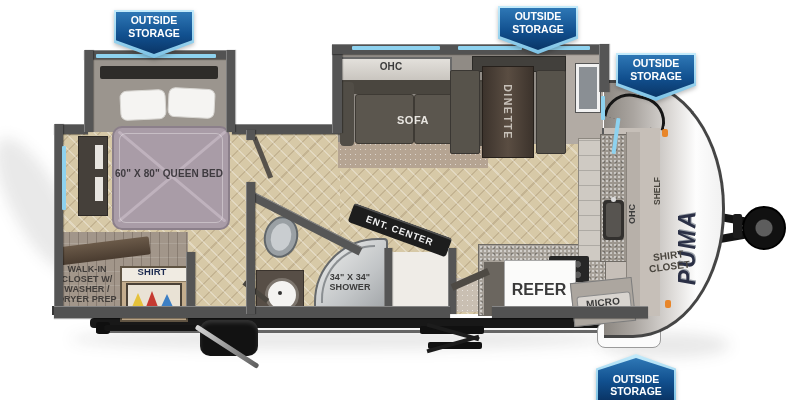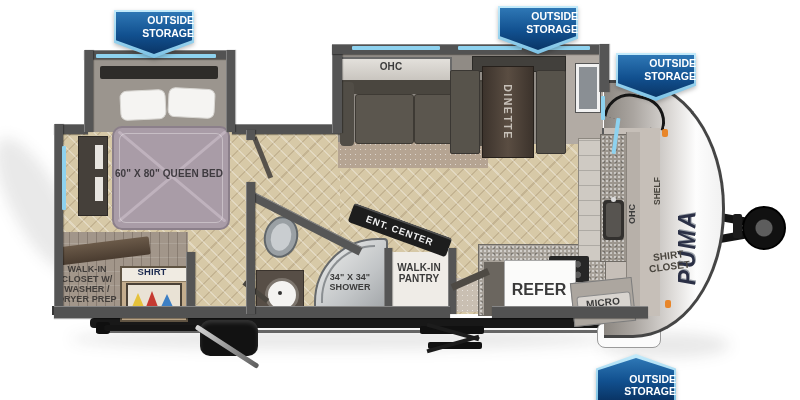--- a/index.html
+++ b/index.html
@@ -30,21 +30,21 @@
   .lbl{position:absolute;font-weight:bold;color:#3c3c3c;text-align:center;line-height:1.13;letter-spacing:.1px;}
   .vtext{display:flex;align-items:center;justify-content:center;}
   .vtext > span{white-space:nowrap;display:block;}
   
   .banner{position:absolute;width:80px;height:48px;z-index:30;filter:drop-shadow(0 2px 2px rgba(0,0,0,.25));}
   .bn-outer{position:absolute;inset:0;background:linear-gradient(180deg,#c4ebfb,#7cc2e5);
     clip-path:polygon(0 0,100% 0,100% 68%,50% 100%,0 68%);}
   .bn-inner{position:absolute;left:2px;right:2px;top:2px;bottom:4px;
     background:linear-gradient(180deg,#2e77b5 0%,#11508f 55%,#0a3566 100%);
     clip-path:polygon(0 0,100% 0,100% 67%,50% 100%,0 67%);}
-  .bn-text{position:absolute;top:4px;left:0;right:0;text-align:right;color:#ffffff;
+  .bn-text{position:absolute;top:4px;left:0;right:0;text-align:center;color:#ffffff;
     font-weight:bold;font-size:10.5px;line-height:1.2;}
   .banner.up .bn-outer{clip-path:polygon(50% 0,100% 30%,100% 100%,0 100%,0 30%);}
   .banner.up .bn-inner{clip-path:polygon(50% 0,100% 29%,100% 100%,0 100%,0 29%);top:4px;bottom:2px;}
   .banner.up .bn-text{top:auto;bottom:4px;}
   
   .bluewin{position:absolute;background:#8ed2ef;border-radius:1px;}
   .hanger{position:absolute;width:0;height:0;border-left:6px solid transparent;border-right:6px solid transparent;}
 </style>
 </head>
 <body>
@@ -137,30 +137,30 @@
     <div class="abs" style="left:5px;top:5px;width:52px;height:56px;border:2px solid #8b8f92;border-right:none;border-bottom:none;border-radius:56px 0 0 0;"></div>
   </div>
   <div class="lbl" style="left:318px;top:272px;width:64px;font-size:9px;color:#3b3b3b;">34" X 34" SHOWER</div>
 
   <div class="abs" style="left:254px;top:192px;width:122px;height:8px;background:#565656;transform:rotate(27deg);transform-origin:left top;border-top:1px solid #888;"></div>
   <div class="abs vtext" style="left:348px;top:220px;width:104px;height:18px;background:#1d1d1d;border-top:2px solid #4e4e4e;border-radius:3px;transform:rotate(20deg);">
     <span class="lbl" style="position:static;color:#f2f2f2;font-size:9.5px;letter-spacing:.8px;">ENT. CENTER</span>
   </div>
   <div class="wallv" style="left:384px;top:248px;width:7px;height:66px;"></div>
   <div class="wallv" style="left:448px;top:248px;width:7px;height:66px;"></div>
-  <div class="lbl" style="left:390px;top:262px;width:58px;font-size:10px;color:#3a3a3a;">WALK-IN PANTRY</div>
 
   <div class="abs" style="left:334px;top:57px;width:114px;height:21px;background:linear-gradient(180deg,#e3e0db,#c9c5bf);border:2px solid #6a6a6a;"></div>
   <div class="lbl" style="left:334px;top:61px;width:114px;font-size:10px;color:#3c3c3c;">OHC</div>
   <div class="abs" style="left:340px;top:80px;width:146px;height:72px;">
     <div class="abs" style="left:0;top:0;width:146px;height:14px;background:#4a463f;border-radius:4px 4px 0 0;"></div>
     <div class="abs" style="left:0;top:2px;width:14px;height:64px;background:#514d46;border-radius:4px;"></div>
     <div class="abs" style="left:132px;top:2px;width:14px;height:64px;background:#514d46;border-radius:4px;"></div>
     <div class="abs" style="left:15px;top:14px;width:57px;height:48px;background:#5b564e;border:1px solid #3e3a34;border-radius:3px;"></div>
     <div class="abs" style="left:74px;top:14px;width:57px;height:48px;background:#5b564e;border:1px solid #3e3a34;border-radius:3px;"></div>
+    <div class="lbl" style="left:0;top:34px;width:146px;font-size:11px;color:#e9e6e1;letter-spacing:.5px;">SOFA</div>
   </div>
   <div class="abs" style="left:472px;top:56px;width:92px;height:14px;background:#42403c;border:1px solid #2b2a27;"></div>
   <div class="abs" style="left:450px;top:70px;width:28px;height:82px;background:#57534b;border:1px solid #3a3733;border-radius:2px;"></div>
   <div class="abs" style="left:536px;top:70px;width:28px;height:82px;background:#57534b;border:1px solid #3a3733;border-radius:2px;"></div>
   <div class="abs vtext" style="left:482px;top:66px;width:50px;height:90px;background:linear-gradient(90deg,#3c332c,#5a4d42 50%,#3c332c);border:1px solid #26201b;">
     <span style="transform:rotate(90deg);font-weight:bold;font-size:10.5px;letter-spacing:1.5px;color:#c7c1b9;">DINETTE</span>
   </div>
   <div class="abs" style="left:576px;top:64px;width:18px;height:42px;background:#8a8f94;border:3px solid #f2f2f2;box-shadow:0 0 0 1px #555;"></div>
 
   <div class="counter" style="left:478px;top:244px;width:126px;height:70px;"></div>

